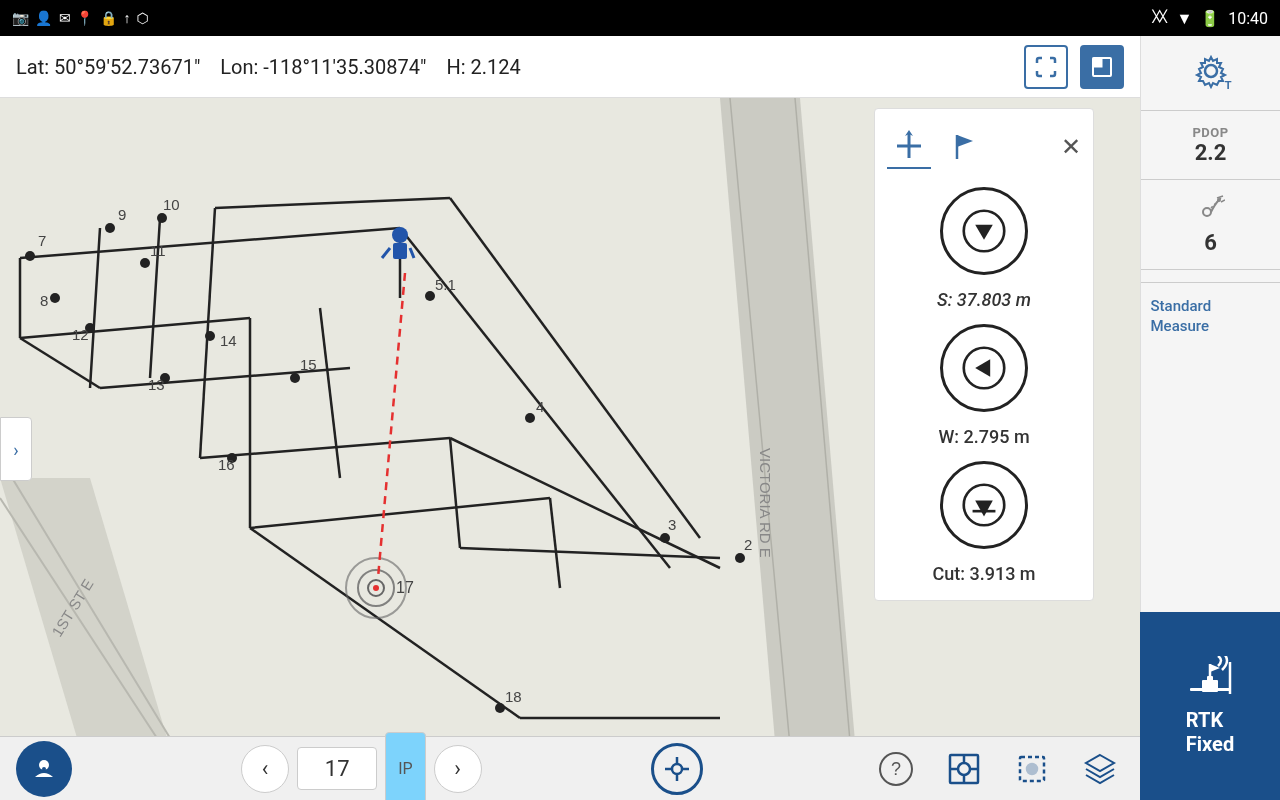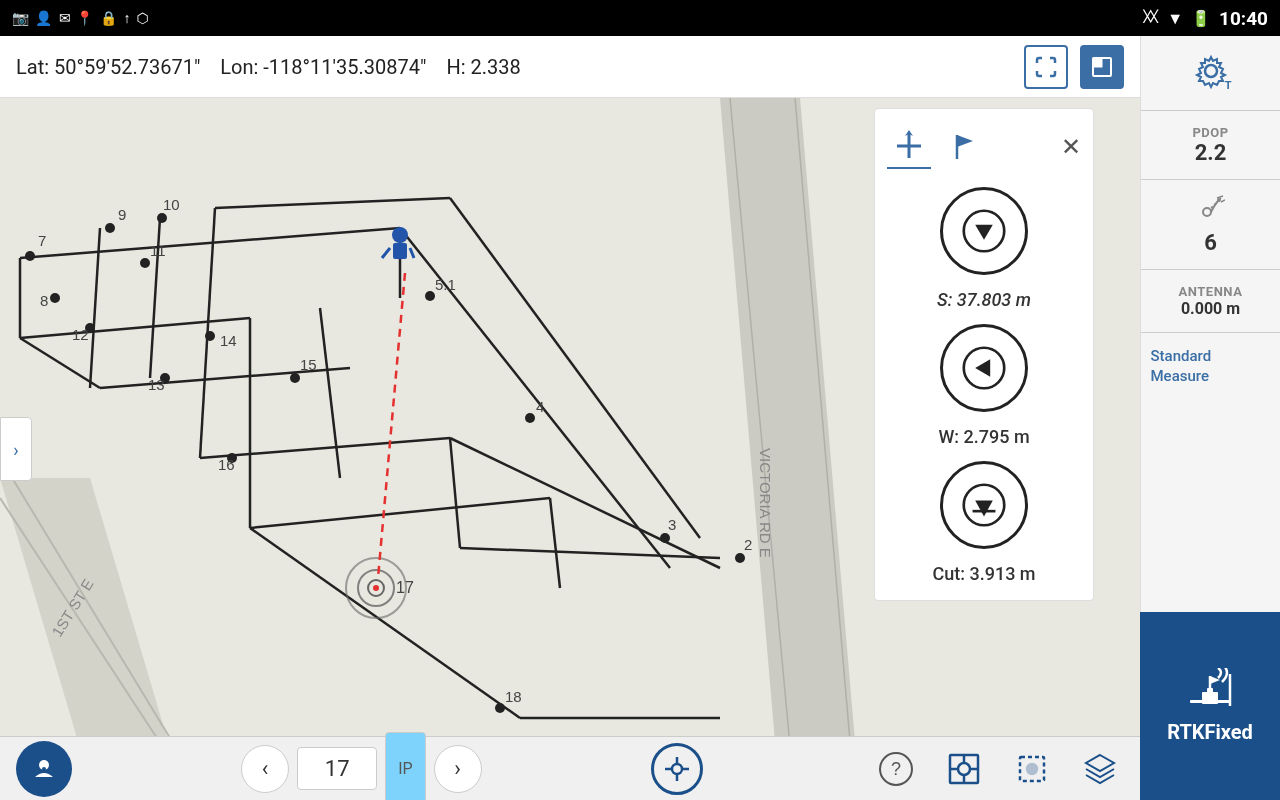--- a/index.html
+++ b/index.html
@@ -6,21 +6,21 @@
     body { width: 1280px; height: 800px; overflow: hidden; background: #1a1a1a; font-family: 'Roboto', Arial, sans-serif; }
 
     
     #status-bar {
       position: absolute; top: 0; left: 0; width: 1280px; height: 36px;
       background: #000; display: flex; align-items: center; justify-content: space-between;
       padding: 0 12px; z-index: 100;
     }
     .status-icons { display: flex; align-items: center; gap: 6px; }
     .status-icons span { color: #fff; font-size: 14px; }
-    .status-time { color: #fff; font-size: 19px; font-weight: bold; }
+    .status-time { color: #fff; font-size: 16px; font-weight: normal; }
 
     
     #coord-bar {
       position: absolute; top: 36px; left: 0; width: 1140px; height: 62px;
       background: #fff; display: flex; align-items: center; padding: 0 16px;
       border-bottom: 1px solid #ddd; z-index: 50;
     }
     .coord-text { font-size: 20px; color: #222; font-weight: 400; }
     .coord-sep { width: 20px; }
     .coord-actions { display: flex; gap: 12px; margin-left: auto; }
@@ -156,21 +156,21 @@
     <span style="color:#fff;font-size:16px;">🔋</span>
     <span class="status-time">10:40</span>
   </div>
 </div>
 
 <div id="coord-bar">
   <span class="coord-text">Lat: 50°59'52.73671"</span>
   <div class="coord-sep"></div>
   <span class="coord-text">Lon: -118°11'35.30874"</span>
   <div class="coord-sep"></div>
-  <span class="coord-text">H: 2.338</span>
+  <span class="coord-text">H: 2.124</span>
   <div class="coord-actions">
     <div class="coord-btn">
       <svg viewBox="0 0 24 24" fill="none" stroke="#3a6ea5" stroke-width="2.5">
         <path d="M8 3H5a2 2 0 0 0-2 2v3M21 8V5a2 2 0 0 0-2-2h-3M3 16v3a2 2 0 0 0 2 2h3M16 21h3a2 2 0 0 0 2-2v-3"></path>
       </svg>
     </div>
     <div class="coord-btn active">
       <svg viewBox="0 0 24 24" fill="white" stroke="white" stroke-width="1">
         <rect x="3" y="3" width="18" height="18" rx="1" fill="none" stroke="white" stroke-width="2"></rect>
         <rect x="3" y="3" width="9" height="9" fill="white"></rect>
@@ -381,24 +381,20 @@
         <circle cx="22" cy="6" r="2" fill="#888"></circle>
         <line x1="20" y1="4" x2="26" y2="2" stroke="#888" stroke-width="1.5"></line>
         <line x1="24" y1="8" x2="28" y2="6" stroke="#888" stroke-width="1.5"></line>
       </svg>
     </div>
     <span class="panel-stat-value">6</span>
   </div>
 
   <div class="panel-divider"></div>
 
-  <div class="panel-stat">
-    <span class="panel-stat-label">ANTENNA</span>
-    <span class="panel-stat-value" style="font-size:16px;">0.000 m</span>
-  </div>
 
   <div class="panel-divider"></div>
 
   <div class="standard-measure-btn" style="white-space:pre-line;">Standard
 Measure</div>
 </div>
 
 <div id="bottom-bar">
 
   <div class="blue-circle-btn">
@@ -475,17 +471,17 @@
     <rect x="10" y="32" width="40" height="3" rx="1" fill="white"></rect>
 
     <path d="M38 10 Q44 4 38 0" stroke="white" stroke-width="2.5" fill="none"></path>
     <path d="M42 14 Q52 4 42 -4" stroke="white" stroke-width="2.5" fill="none"></path>
 
     <line x1="30" y1="8" x2="30" y2="20" stroke="white" stroke-width="2.5"></line>
     <polygon points="30,8 40,12 30,16" fill="white"></polygon>
 
     <line x1="50" y1="6" x2="50" y2="38" stroke="white" stroke-width="2.5"></line>
   </svg>
-  <div style="display:flex;flex-direction:row;align-items:flex-start;">
+  <div style="display:flex;flex-direction:column;align-items:flex-start;">
     <span class="rtk-fixed-label">RTK</span>
     <span class="rtk-fixed-label">Fixed</span>
   </div>
 </div>
 
 </body></html>

